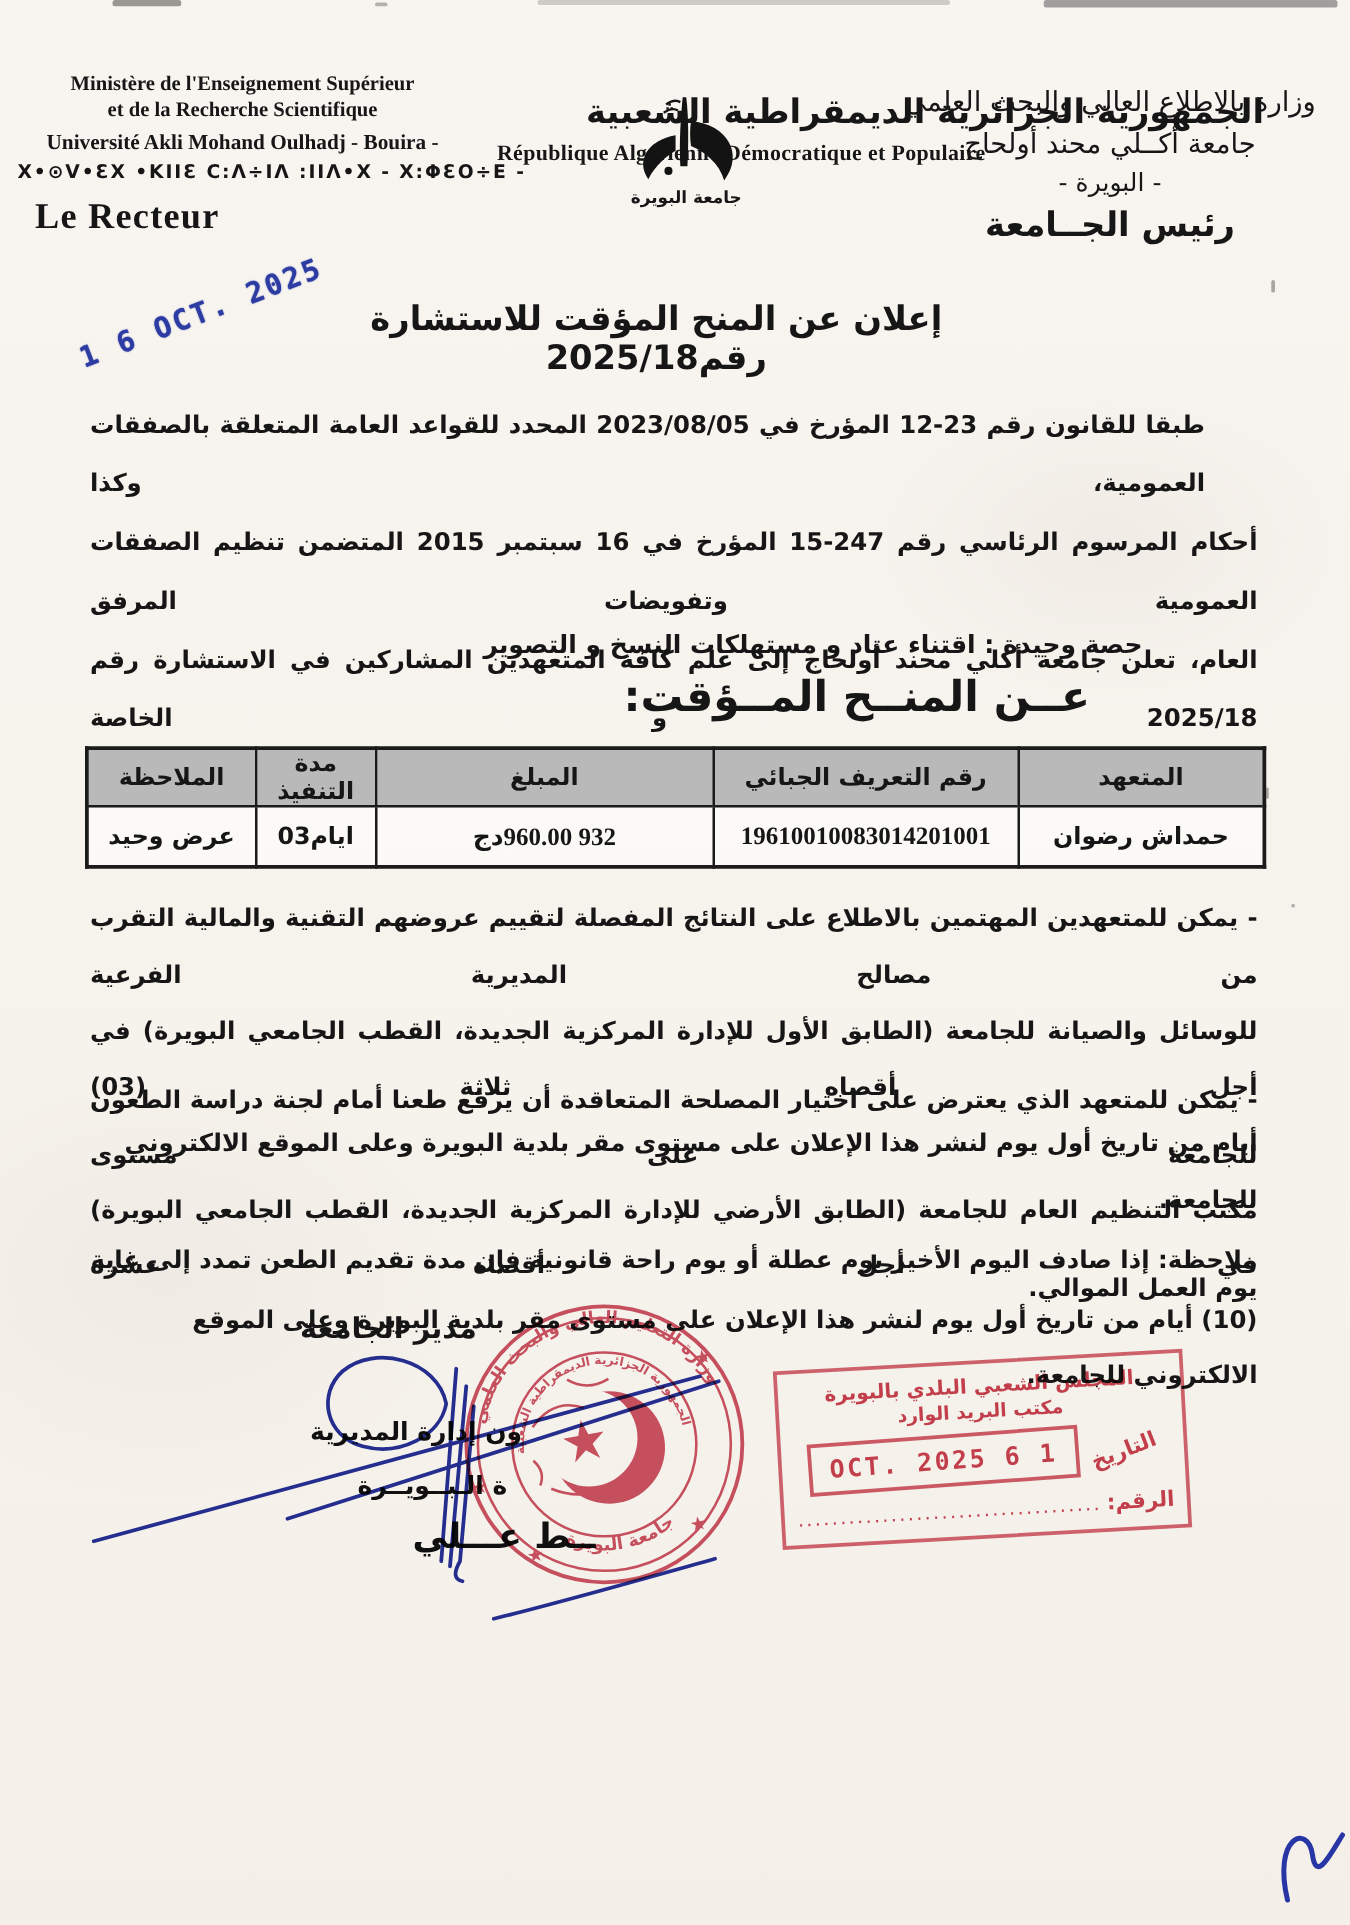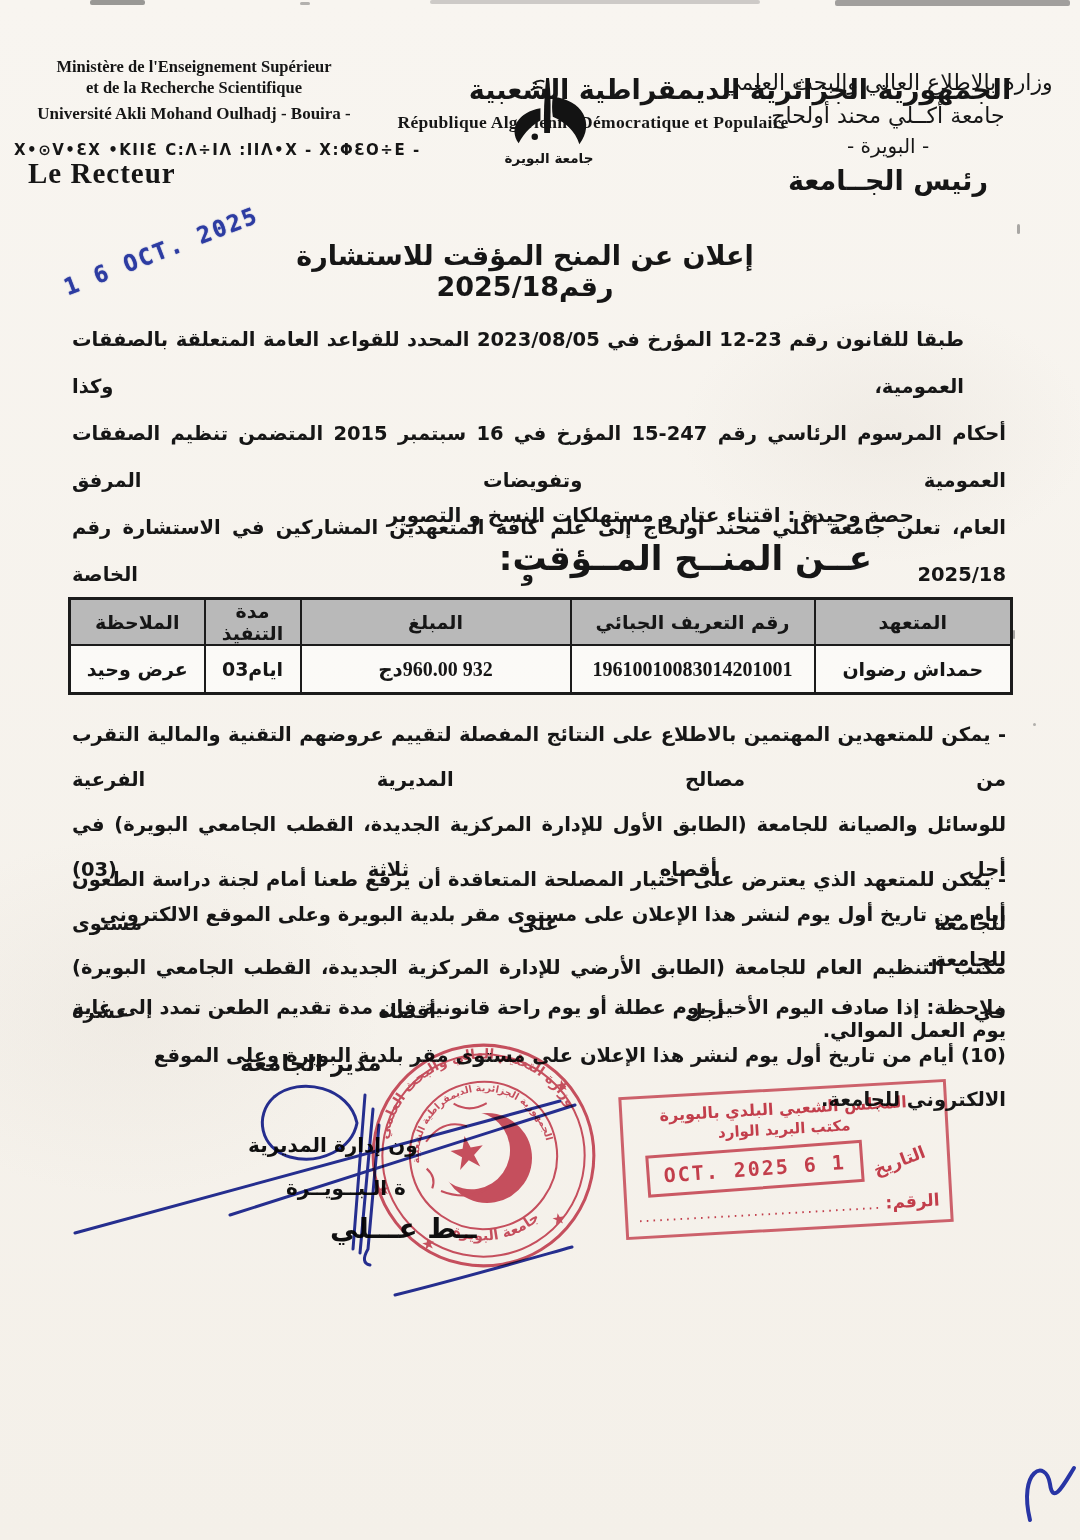--- a/index.html
+++ b/index.html
@@ -14,21 +14,21 @@
   .abs{position:absolute;}
   .ar{direction:rtl;}
   .serif{font-family:"Liberation Serif","DejaVu Serif",serif;}
 
   
   .nation-ar{top:74px;left:440px;width:600px;text-align:center;font-size:27px;font-weight:700;}
   .nation-fr{top:112px;left:268px;width:650px;text-align:center;font-size:17.5px;font-weight:700;letter-spacing:.3px;}
   .hleft{top:56px;left:14px;width:360px;text-align:center;}
   .hleft .l1{font-size:16.5px;font-weight:700;line-height:21px;}
   .hleft .l3{font-size:17px;font-weight:700;margin-top:6px;}
-  .hleft .tif{font-size:15px;font-weight:700;letter-spacing:1.5px;margin-top:17px;white-space:nowrap;text-align:center;}
+  .hleft .tif{font-size:15px;font-weight:700;letter-spacing:1.5px;margin-top:4px;white-space:nowrap;text-align:center;}
   .rector-fr{top:157px;left:28px;font-size:29px;font-weight:700;letter-spacing:1px;}
   .hright{top:66px;right:12px;width:360px;text-align:center;}
   .hright .r1{font-size:22px;font-weight:500;line-height:33px;}
   .hright .r3{font-size:20px;line-height:28px;}
   .hright .r4{font-size:27px;font-weight:600;margin-top:5px;}
   .logo{top:76px;left:487px;width:124px;text-align:center;}
   .logo-caption{font-size:13.5px;font-weight:700;margin-top:-4px;}
 
   
   .blue-stamp{top:238px;left:58px;transform:rotate(-21deg);color:#1c2d9c;

